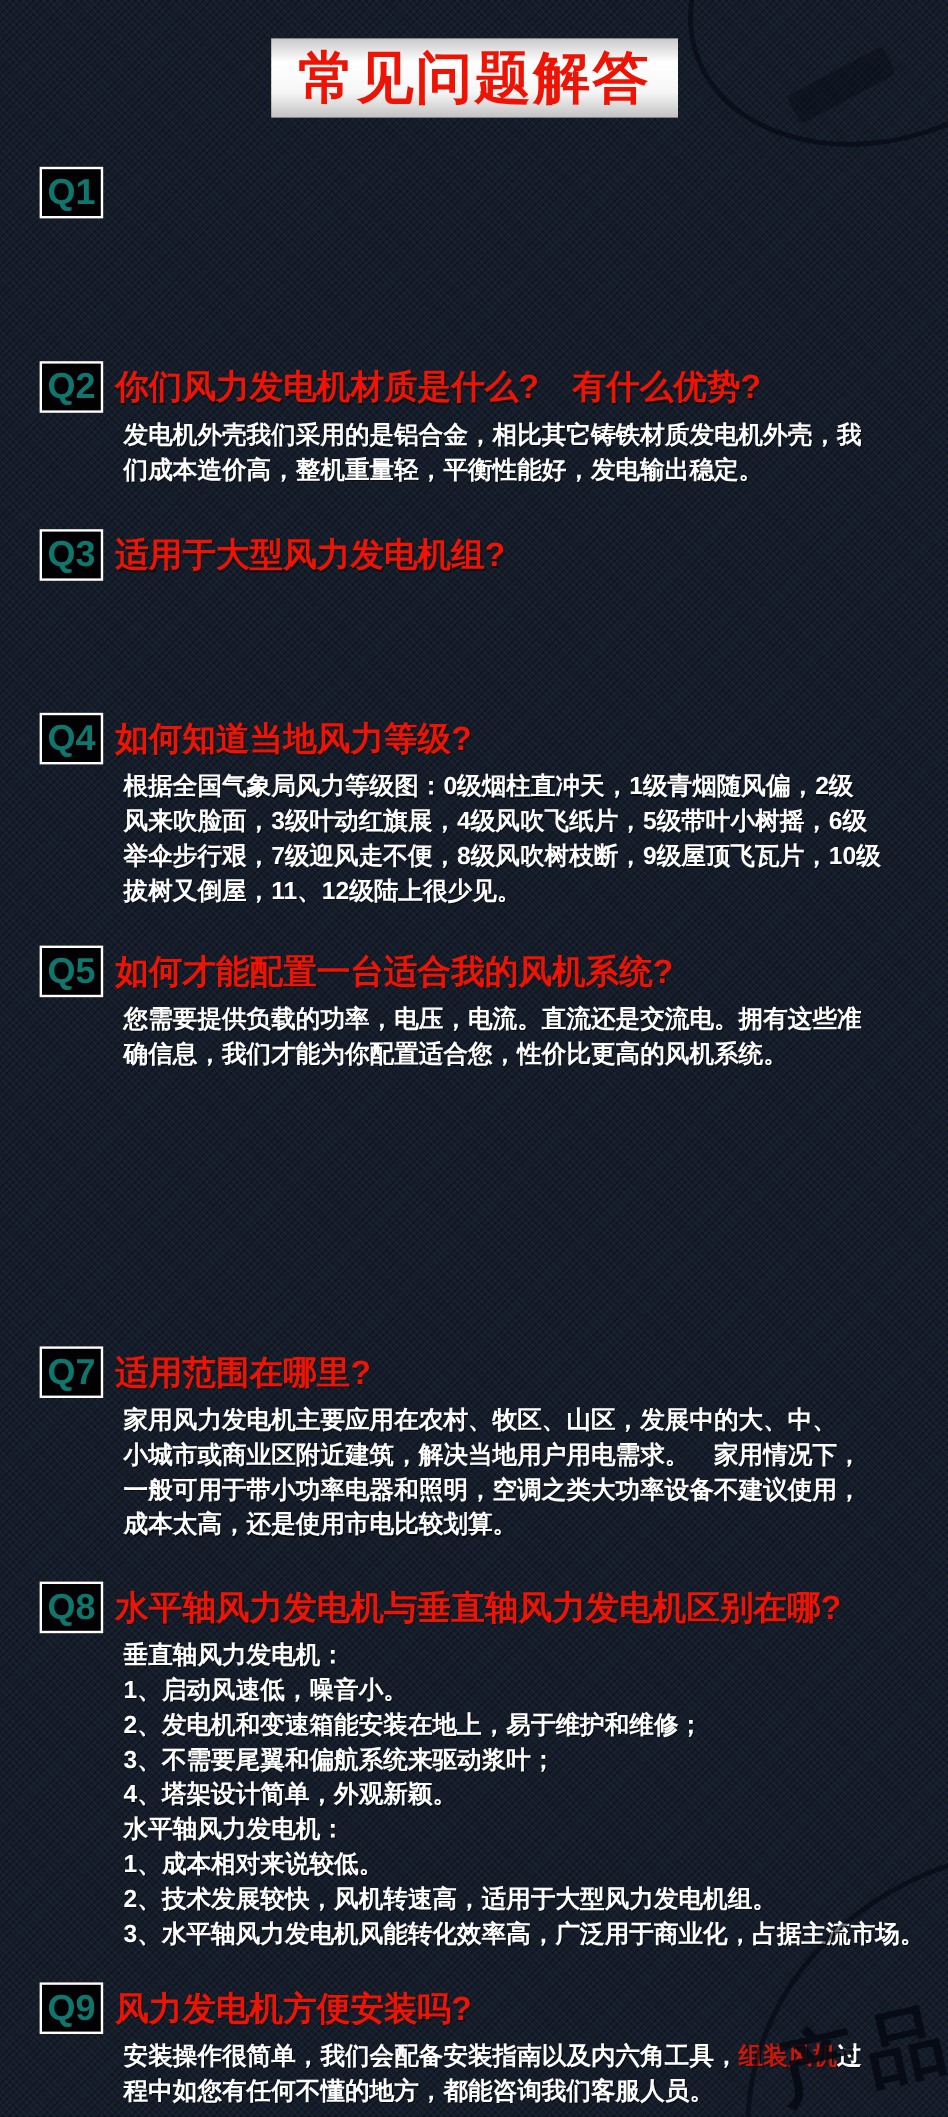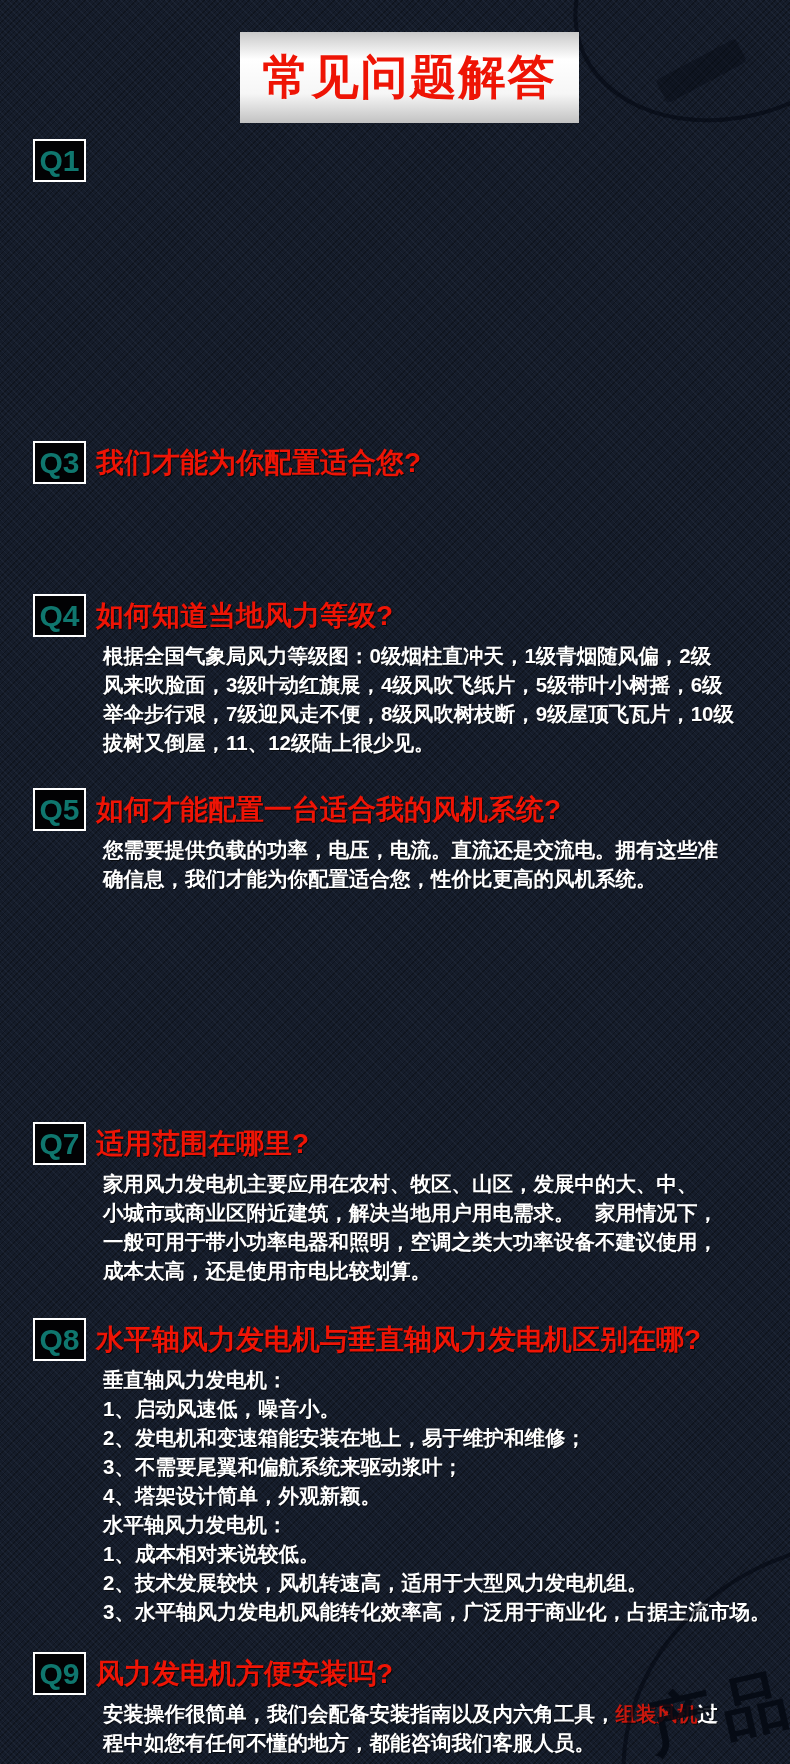--- a/index.html
+++ b/index.html
@@ -8,21 +8,21 @@
     width:790px;height:1764px;
     overflow:hidden;
     background:
       repeating-linear-gradient(45deg, rgba(120,140,175,0.07) 0 1px, rgba(0,0,0,0) 1px 4px),
       repeating-linear-gradient(135deg, rgba(0,0,0,0.30) 0 1px, rgba(0,0,0,0) 1px 4px),
       #151c2a;
     font-family:"Liberation Sans", sans-serif;
   }
   
   .banner{
-    position:absolute;left:240px;top:32px;width:339px;height:91px;
+    position:absolute;left:226px;top:32px;width:339px;height:66px;
     background:linear-gradient(180deg,#c9c9c9 0%,#ffffff 30%,#f6f6f6 68%,#c2c2c2 100%);
     display:flex;align-items:center;justify-content:center;
   }
   .banner span{
     color:#ee1405;font-size:47px;font-weight:bold;letter-spacing:2px;
     white-space:nowrap;
   }
   
   .faq-item{position:absolute;left:33px;display:flex;align-items:flex-start;}
   .q-badge{
@@ -75,25 +75,33 @@
   <div class="banner">
     <span>常见问题解答</span>
   </div>
 
   <div class="faq-item" style="top:139px">
     <div class="q-badge">Q1</div>
     <div class="q-content">
     </div>
   </div>
 
+  <div class="faq-item" style="top:301px">
+    <div class="q-badge">Q2</div>
+    <div class="q-content">
+      <div class="q-title">你们风力发电机材质是什么?　有什么优势?</div>
+      <div class="q-answer">发电机外壳我们采用的是铝合金，相比其它铸铁材质发电机外壳，我
+们成本造价高，整机重量轻，平衡性能好，发电输出稳定。</div>
+    </div>
+  </div>
 
   <div class="faq-item" style="top:441px">
     <div class="q-badge">Q3</div>
     <div class="q-content">
-      <div class="q-title">我们才能为你配置适合您?</div>
+      <div class="q-title">适用于大型风力发电机组?</div>
     </div>
   </div>
 
   <div class="faq-item" style="top:594px">
     <div class="q-badge">Q4</div>
     <div class="q-content">
       <div class="q-title">如何知道当地风力等级?</div>
       <div class="q-answer">根据全国气象局风力等级图：0级烟柱直冲天，1级青烟随风偏，2级
 风来吹脸面，3级叶动红旗展，4级风吹飞纸片，5级带叶小树摇，6级
 举伞步行艰，7级迎风走不便，8级风吹树枝断，9级屋顶飞瓦片，10级

